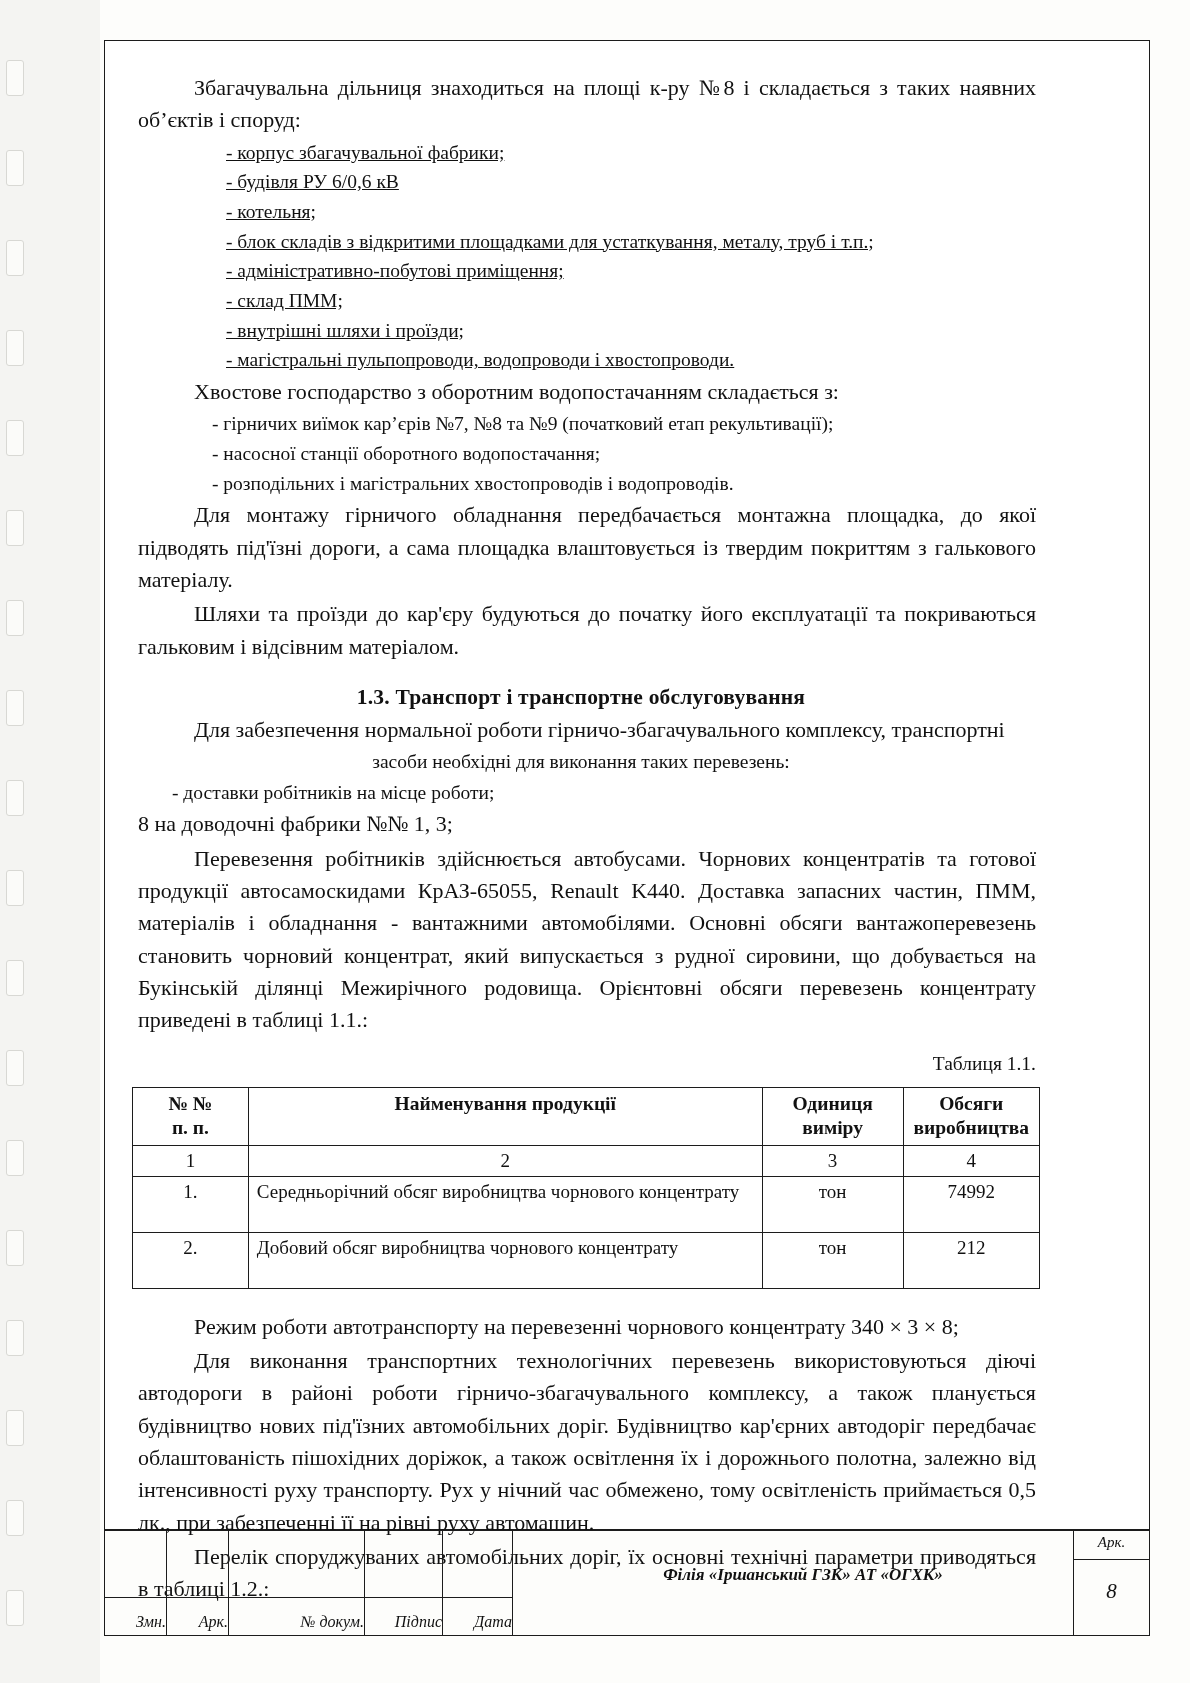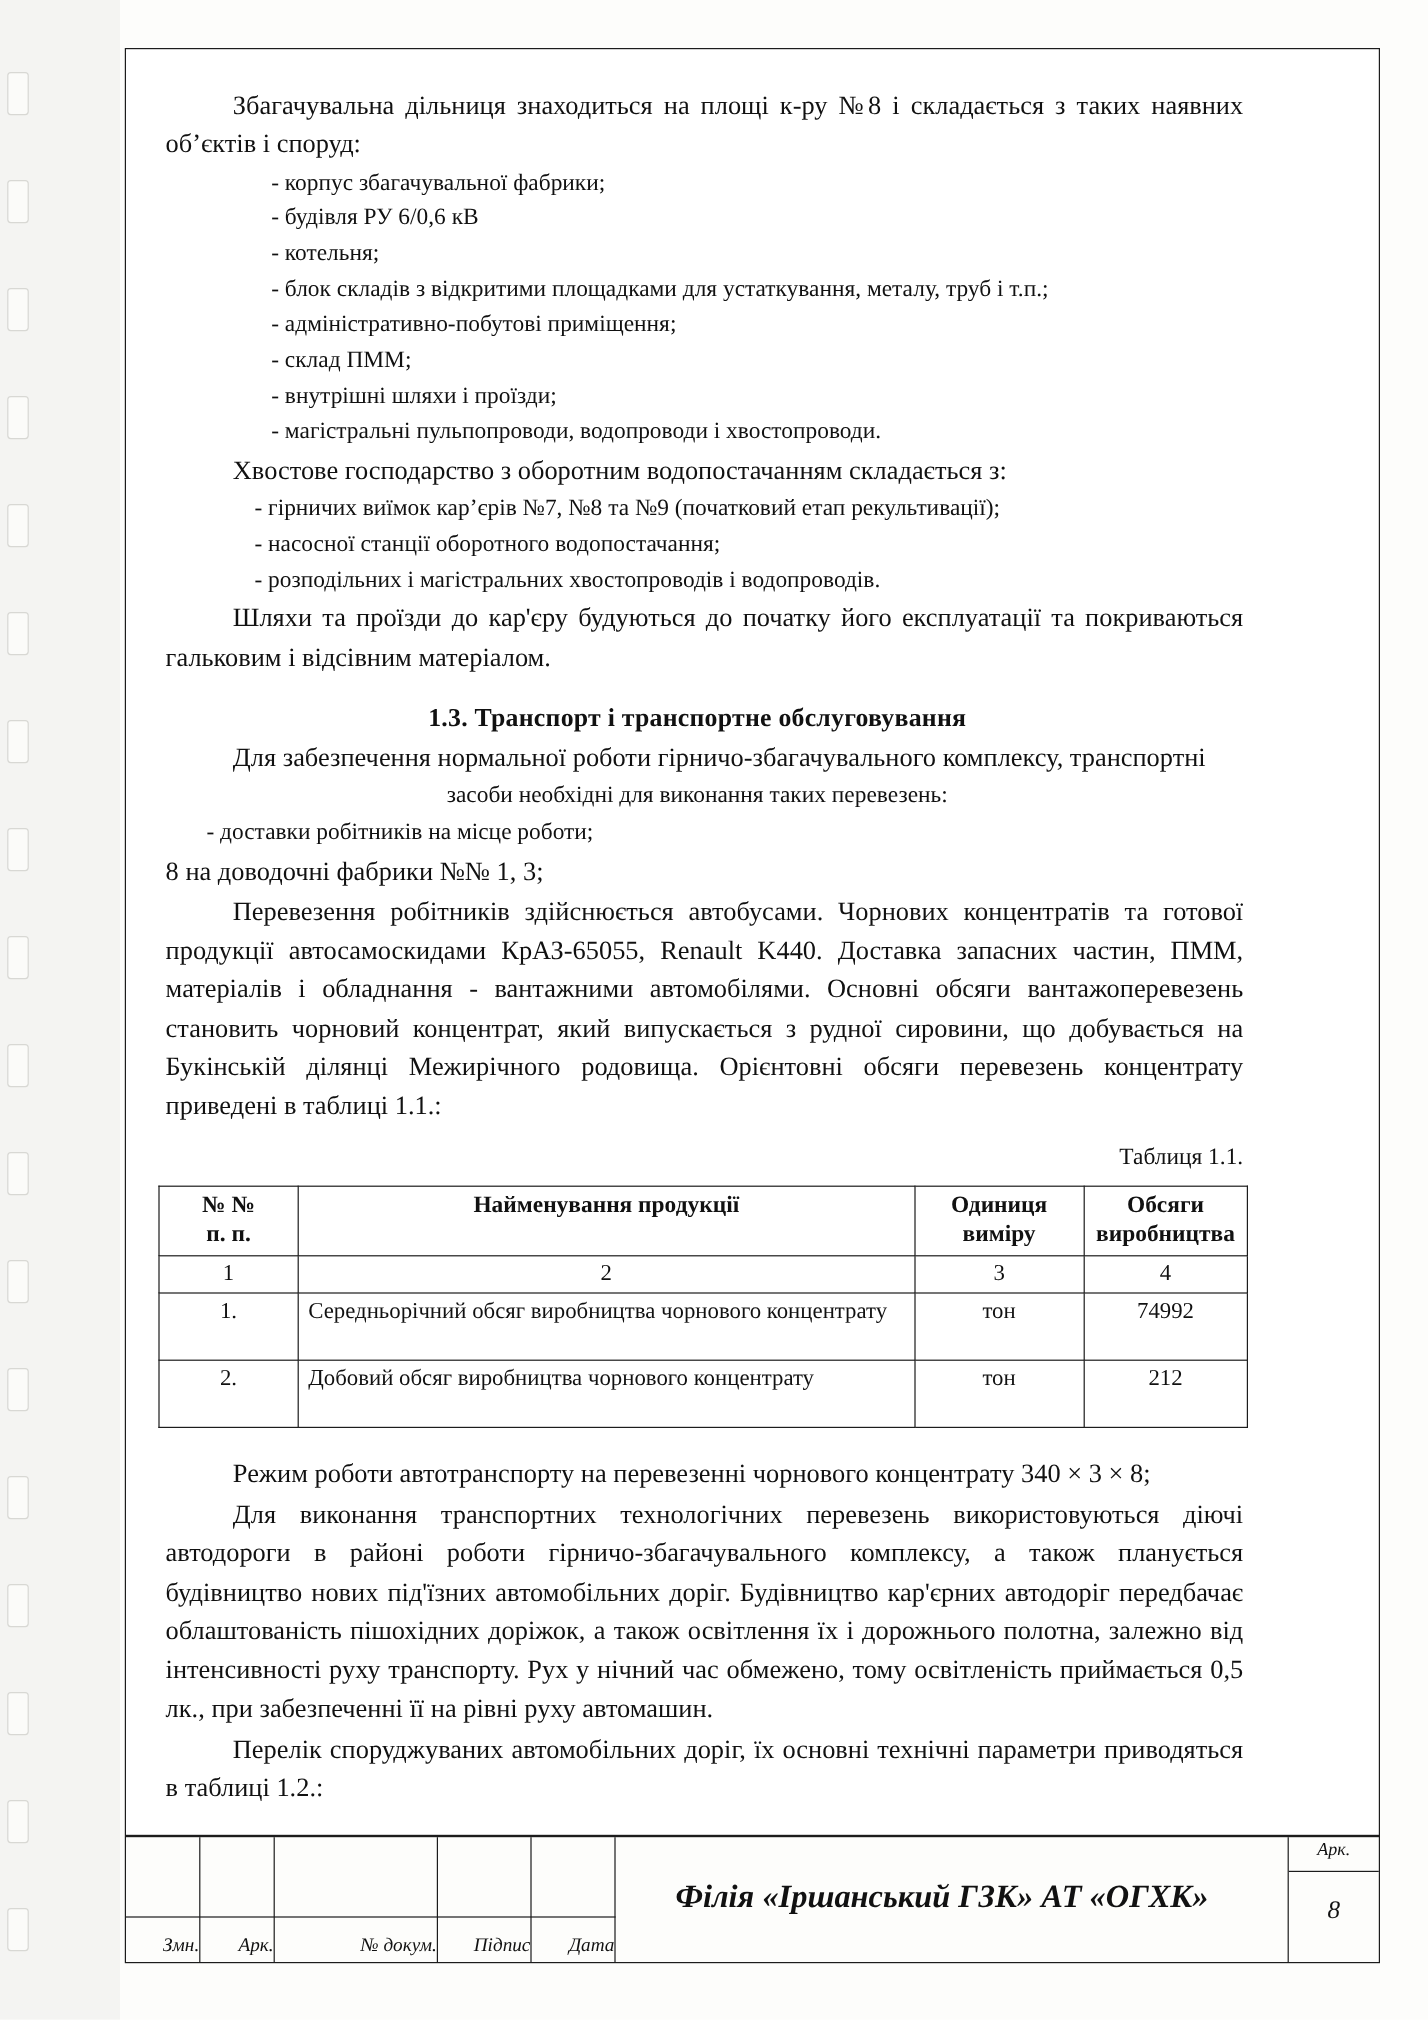--- a/index.html
+++ b/index.html
@@ -67,20 +67,21 @@
     text-align: justify;
   }
   p.just { text-align: justify; }
   p.indent { text-indent: 56px; }
   .bullet {
     margin: 0 0 1px 0;
     font-size: 19.5px;
     line-height: 1.47;
     padding-left: 100px;
     text-align: left;
+    text-decoration: underline;
   }
   .bullet2 {
     margin: 0 0 1px 0;
     font-size: 19.5px;
     line-height: 1.47;
     padding-left: 86px;
     text-align: left;
   }
   .bullet3 {
     margin: 0 0 1px 0;
@@ -169,27 +170,27 @@
   }
   .stamp-hline {
     position: absolute;
     left: 0;
     top: 66px;
     width: 380px;
     border-top: 1.4px solid #1c1c1c;
   }
   .stamp-center {
     position: absolute;
-    left: 390px;
+    left: 408px;
     top: 34px;
     width: 580px;
     text-align: center;
     font-style: italic;
     font-weight: bold;
-    font-size: 27px;
+    font-size: 17px;
   }
   .stamp-right {
     position: absolute;
     right: 0;
     top: 0;
     width: 76px;
     height: 100%;
     border-left: 1.4px solid #1c1c1c;
     box-sizing: border-box;
   }
@@ -257,20 +258,21 @@
   <div class="bullet">- склад ПММ;</div>
   <div class="bullet">- внутрішні шляхи і проїзди;</div>
   <div class="bullet">- магістральні пульпопроводи, водопроводи і хвостопроводи.</div>
 
   <p class="just indent">Хвостове господарство з оборотним водопостачанням складається з:</p>
 
   <div class="bullet2">- гірничих виїмок кар’єрів №7, №8 та №9 (початковий етап рекультивації);</div>
   <div class="bullet2">- насосної станції оборотного водопостачання;</div>
   <div class="bullet2">- розподільних і магістральних хвостопроводів і водопроводів.</div>
 
+  <p class="just indent">Для монтажу гірничого обладнання передбачається монтажна площадка, до якої підводять під'їзні дороги, а сама площадка влаштовується із твердим покриттям з галькового матеріалу.</p>
   <p class="just indent">Шляхи та проїзди до кар'єру будуються до початку його експлуатації та покриваються гальковим і відсівним матеріалом.</p>
 
   <h2 class="section-title">1.3. Транспорт і транспортне обслуговування</h2>
 
   <p class="just indent">Для забезпечення нормальної роботи гірничо-збагачувального комплексу,  транспортні</p>
   <p class="center-line">засоби необхідні для виконання таких перевезень:</p>
 
   <div class="bullet3">- доставки робітників на місце роботи;</div>
   <p>8 на доводочні фабрики №№ 1, 3;</p>
 

